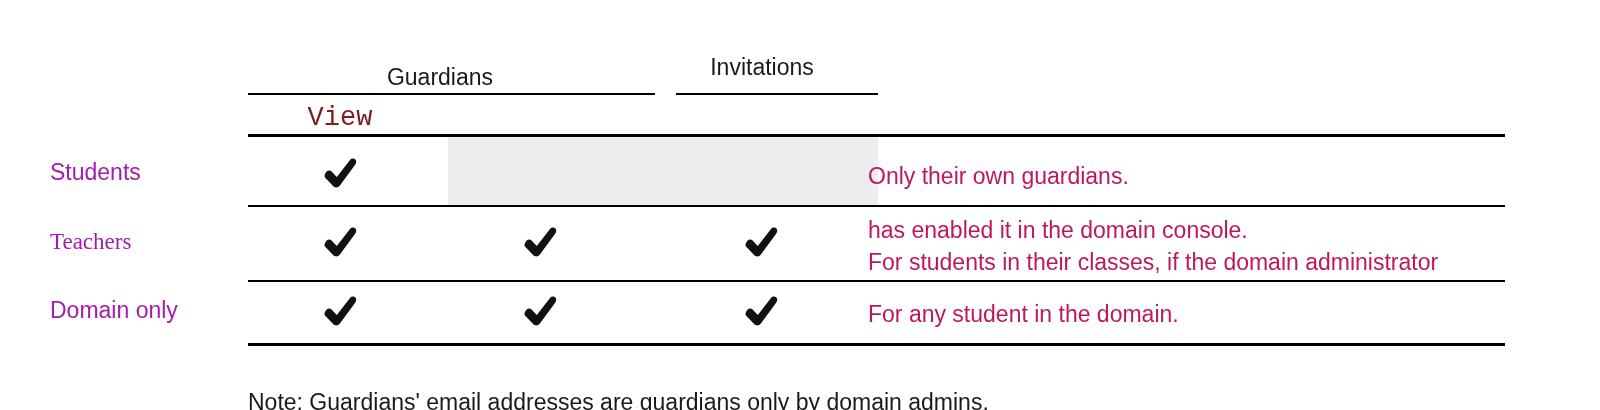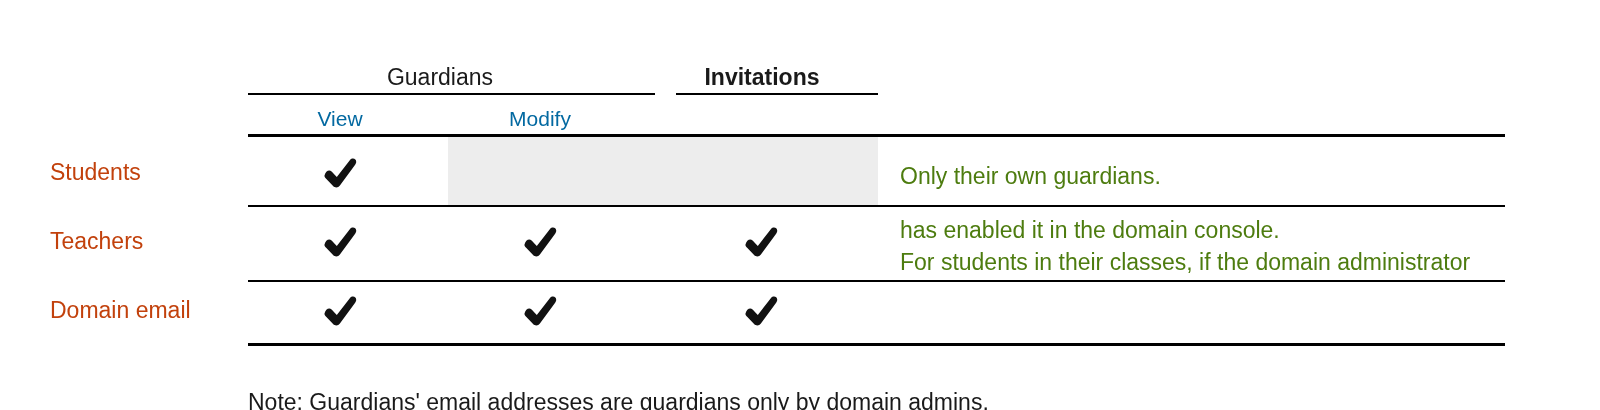--- a/index.html
+++ b/index.html
@@ -36,108 +36,108 @@
     font-size: 23px;
     line-height: 23px;
     text-align: center;
     white-space: nowrap;
     color: #1a1a1a;
   }
 
   
   .col-header {
     position: absolute;
-    font-size: 21px;
+    font-size: 27px;
     line-height: 23px;
     text-align: center;
     white-space: nowrap;
-    color: #0369a1;
+    color: #7f1d1d;
+    font-family: Liberation Mono, monospace;
   }
 
   
   .row-label {
     position: absolute;
     left: 50px;
     font-size: 23px;
     line-height: 23px;
     white-space: nowrap;
-    color: #c2410c;
+    color: #a21caf;
   }
 
   
   .shaded-cell {
     position: absolute;
     background: #ededed;
   }
 
   
   .check {
     position: absolute;
     width: 46px;
     height: 46px;
   }
   .check svg { display: block; width: 46px; height: 46px; }
 
   
   .note-cell {
     position: absolute;
-    left: 900px;
+    left: 868px;
     width: 645px;
     font-size: 23px;
     line-height: 32px;
-    color: #4d7c0f;
+    color: #be185d;
   }
   .note-cell div { white-space: nowrap; }
 
   
   .footnote {
     position: absolute;
     left: 248px;
     font-size: 23px;
     line-height: 23px;
     white-space: nowrap;
     color: #1a1a1a;
   }
 </style>
 </head>
 <body>
 
 <div class="sheet">
 
   <div class="group-label" style="left:280px; width:320px; top:18px;">Guardians</div>
 
-  <div class="group-label" style="left:660px; width:204px; top:18px;font-weight:bold;">Invitations</div>
+  <div class="group-label" style="left:660px; width:204px; top:8px;">Invitations</div>
 
   <div class="rule thin" style="left:248px; width:407px; top:45px;"></div>
   <div class="rule thin" style="left:676px; width:202px; top:45px;"></div>
 
   <div class="col-header" style="left:248px; width:184px; top:59px;">View</div>
 
-  <div class="col-header" style="left:448px; width:184px; top:59px;">Modify</div>
 
 
   <div class="rule thick" style="left:248px; width:1257px; top:86px;"></div>
 
   <div class="shaded-cell" style="left:448px; top:89px; width:430px; height:68px;"></div>
 
   <div class="row-label" style="top:113px;">Students</div>
 
   <div class="check" style="left:317px; top:103px;">
     <svg viewBox="0 0 46 46" xmlns="http://www.w3.org/2000/svg" aria-hidden="true">
       <path d="M7.5 24.5 C8.5 20.5 12.0 18.2 14.6 20.6 L19.8 26.0 L33.0 9.0 C35.2 6.4 39.6 7.6 39.2 11.0 C39.1 12.3 38.4 13.4 37.6 14.5 L22.9 34.6 C21.2 36.9 18.0 37.1 16.1 35.0 L8.9 27.4 C8.0 26.6 7.3 25.6 7.5 24.5 Z" fill="#111111"></path>
     </svg>
   </div>
 
   <div class="note-cell" style="top:112px;">
     <div>Only their own guardians.</div>
   </div>
 
   <div class="rule thin" style="left:248px; width:1257px; top:157px;"></div>
 
-  <div class="row-label" style="top:182px;">Teachers</div>
+  <div class="row-label" style="top:182px;font-family:Liberation Serif, serif;">Teachers</div>
 
   <div class="check" style="left:317px; top:172px;">
     <svg viewBox="0 0 46 46" xmlns="http://www.w3.org/2000/svg" aria-hidden="true">
       <path d="M7.5 24.5 C8.5 20.5 12.0 18.2 14.6 20.6 L19.8 26.0 L33.0 9.0 C35.2 6.4 39.6 7.6 39.2 11.0 C39.1 12.3 38.4 13.4 37.6 14.5 L22.9 34.6 C21.2 36.9 18.0 37.1 16.1 35.0 L8.9 27.4 C8.0 26.6 7.3 25.6 7.5 24.5 Z" fill="#111111"></path>
     </svg>
   </div>
 
   <div class="check" style="left:517px; top:172px;">
     <svg viewBox="0 0 46 46" xmlns="http://www.w3.org/2000/svg" aria-hidden="true">
       <path d="M7.5 24.5 C8.5 20.5 12.0 18.2 14.6 20.6 L19.8 26.0 L33.0 9.0 C35.2 6.4 39.6 7.6 39.2 11.0 C39.1 12.3 38.4 13.4 37.6 14.5 L22.9 34.6 C21.2 36.9 18.0 37.1 16.1 35.0 L8.9 27.4 C8.0 26.6 7.3 25.6 7.5 24.5 Z" fill="#111111"></path>
@@ -150,38 +150,41 @@
     </svg>
   </div>
 
   <div class="note-cell" style="top:166px;">
     <div>has enabled it in the domain console.</div>
     <div>For students in their classes, if the domain administrator</div>
   </div>
 
   <div class="rule thin" style="left:248px; width:1257px; top:232px;"></div>
 
-  <div class="row-label" style="top:251px;">Domain email</div>
+  <div class="row-label" style="top:251px;">Domain only</div>
 
   <div class="check" style="left:317px; top:241px;">
     <svg viewBox="0 0 46 46" xmlns="http://www.w3.org/2000/svg" aria-hidden="true">
       <path d="M7.5 24.5 C8.5 20.5 12.0 18.2 14.6 20.6 L19.8 26.0 L33.0 9.0 C35.2 6.4 39.6 7.6 39.2 11.0 C39.1 12.3 38.4 13.4 37.6 14.5 L22.9 34.6 C21.2 36.9 18.0 37.1 16.1 35.0 L8.9 27.4 C8.0 26.6 7.3 25.6 7.5 24.5 Z" fill="#111111"></path>
     </svg>
   </div>
 
   <div class="check" style="left:517px; top:241px;">
     <svg viewBox="0 0 46 46" xmlns="http://www.w3.org/2000/svg" aria-hidden="true">
       <path d="M7.5 24.5 C8.5 20.5 12.0 18.2 14.6 20.6 L19.8 26.0 L33.0 9.0 C35.2 6.4 39.6 7.6 39.2 11.0 C39.1 12.3 38.4 13.4 37.6 14.5 L22.9 34.6 C21.2 36.9 18.0 37.1 16.1 35.0 L8.9 27.4 C8.0 26.6 7.3 25.6 7.5 24.5 Z" fill="#111111"></path>
     </svg>
   </div>
 
   <div class="check" style="left:738px; top:241px;">
     <svg viewBox="0 0 46 46" xmlns="http://www.w3.org/2000/svg" aria-hidden="true">
       <path d="M7.5 24.5 C8.5 20.5 12.0 18.2 14.6 20.6 L19.8 26.0 L33.0 9.0 C35.2 6.4 39.6 7.6 39.2 11.0 C39.1 12.3 38.4 13.4 37.6 14.5 L22.9 34.6 C21.2 36.9 18.0 37.1 16.1 35.0 L8.9 27.4 C8.0 26.6 7.3 25.6 7.5 24.5 Z" fill="#111111"></path>
     </svg>
   </div>
 
+  <div class="note-cell" style="top:250px;">
+    <div>For any student in the domain.</div>
+  </div>
 
   <div class="rule thick" style="left:248px; width:1257px; top:295px;"></div>
 
   <div class="footnote" style="top:343px;">Note: Guardians' email addresses are guardians only by domain admins.</div>
 
 </div>
 
 </body></html>

